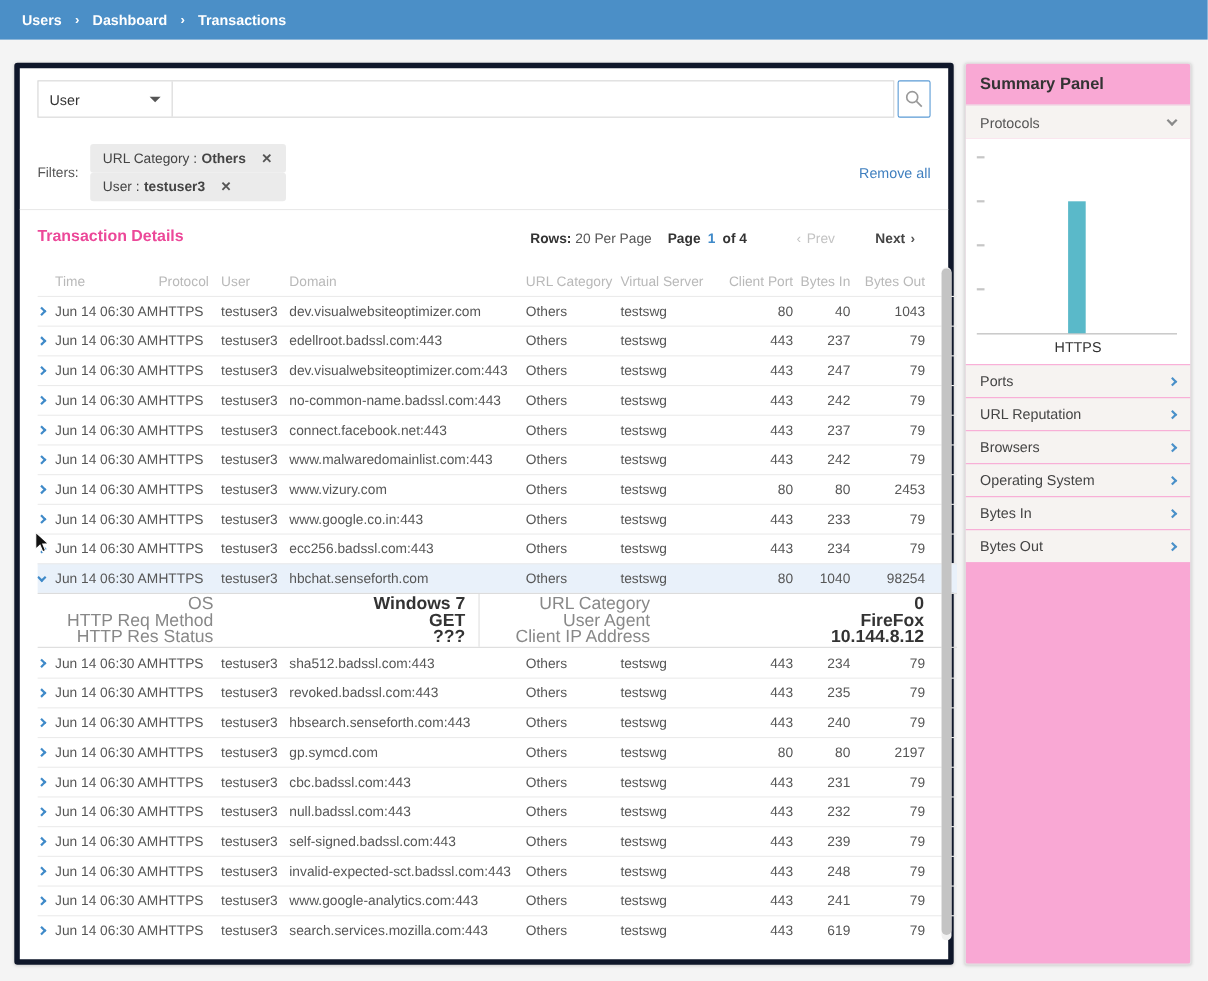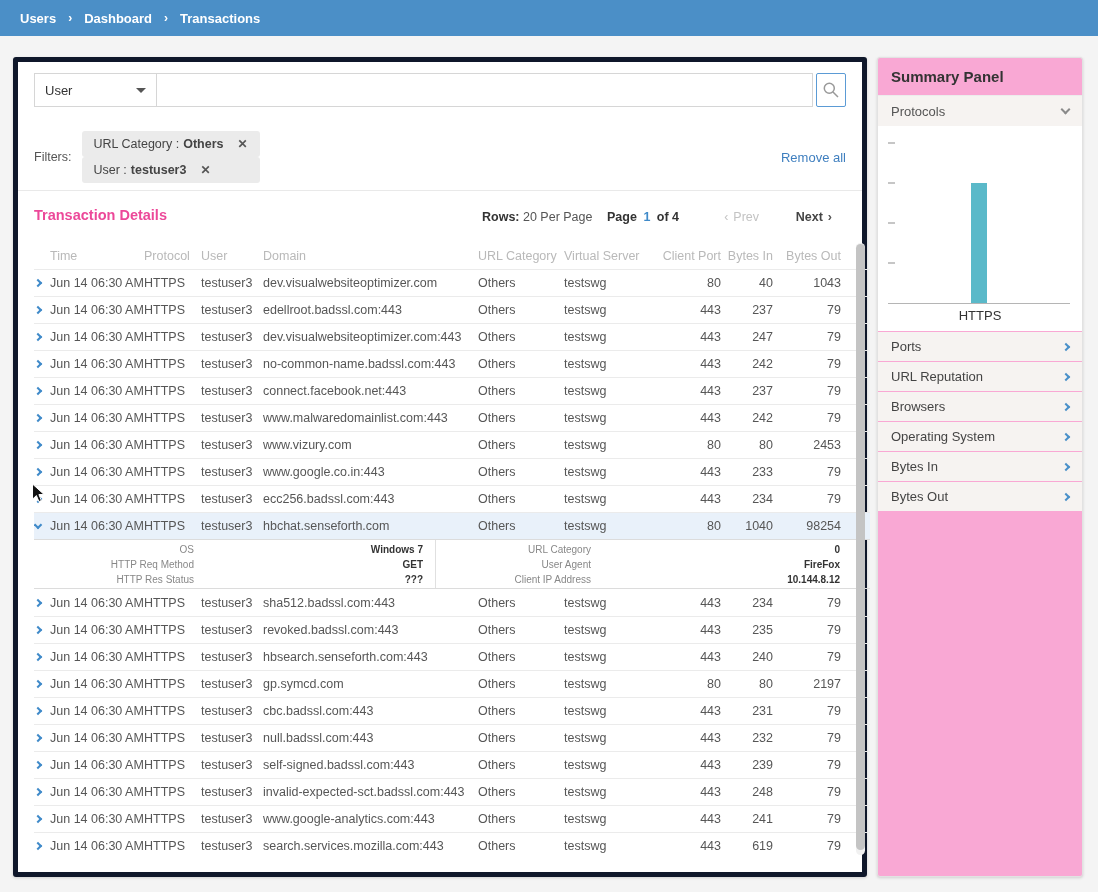--- a/index.html
+++ b/index.html
@@ -71,21 +71,21 @@
   .c-port { width:60px; text-align:right; } .c-bin { width:52px; text-align:right; }
   .c-bout { width:68px; text-align:right; }
   .chev { width:6px; height:6px; border-right:2px solid #3f8ac9; border-bottom:2px solid #3f8ac9;
           display:inline-block; transform:rotate(-45deg); margin-left:1px; }
   .chev.down { transform:rotate(45deg); margin-top:-3px; }
 
   .detail { border-top:1px solid #dcdcdc; border-bottom:1px solid #dcdcdc; display:flex; height:50px; }
   .d-half { display:flex; flex-direction:column; justify-content:center; }
   .d-left { width:402px; border-right:1px solid #e0e0e0; }
   .d-right { flex:1; }
-  .d-line { display:flex; font-size:10px; line-height:15px; }
+  .d-line { display:flex; font-size:16px; line-height:15px; }
   .d-label { text-align:right; color:#888; }
   .d-left .d-label { width:160px; }
   .d-right .d-label { width:155px; }
   .d-val { flex:1; text-align:right; font-weight:bold; color:#333; }
   .d-left .d-val { padding-right:12px; }
   .d-right .d-val { padding-right:30px; }
 
   .vtrack { position:absolute; left:822px; top:0; width:9px; height:612px; background:#f1f1f1; border-radius:5px; }
   .vthumb { position:absolute; left:822px; top:1px; width:9px; height:606px; background:#c4c4c4; border-radius:5px; cursor:grab; }
 

